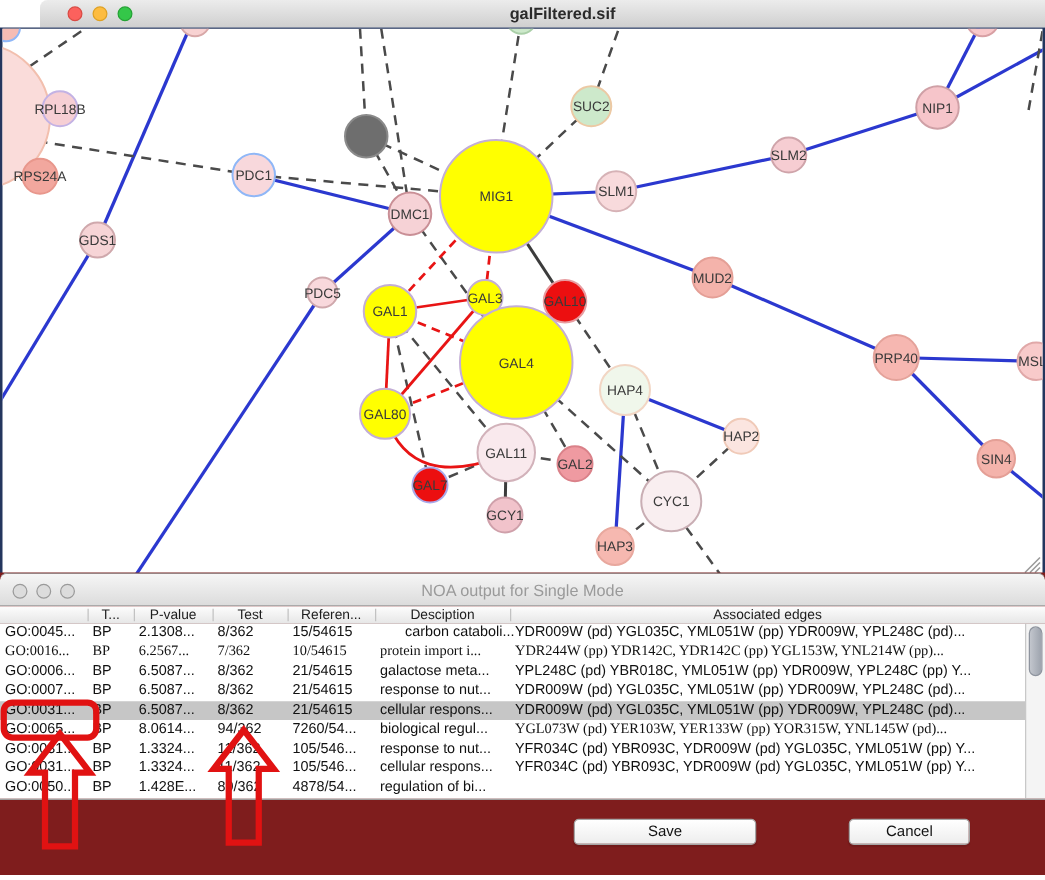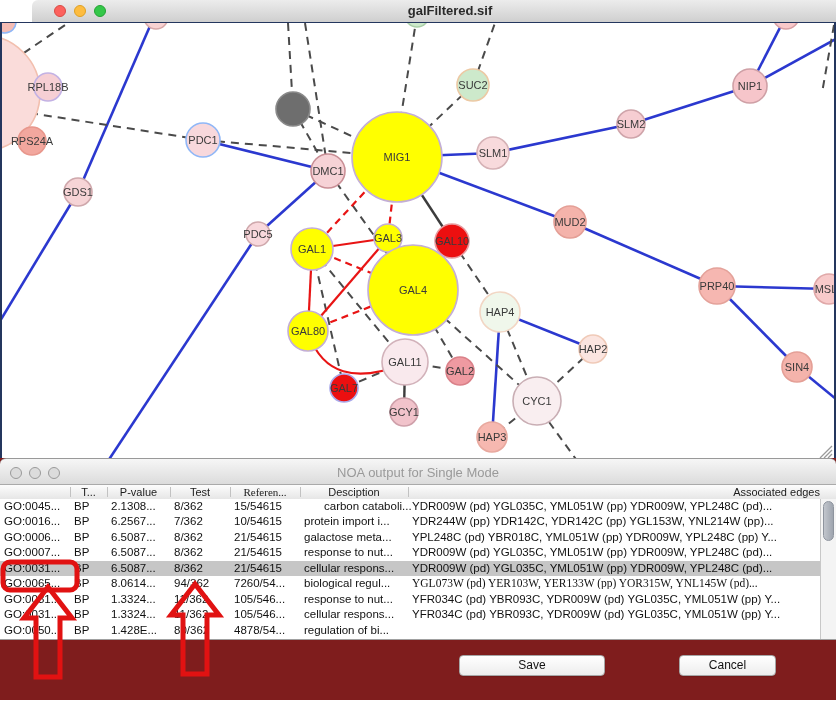--- a/index.html
+++ b/index.html
@@ -220,38 +220,38 @@
     <div class="title">NOA output for Single Mode</div>
   </div>
   <div id="thead">
       <div class="hcell" style="left: 0px; width: 70px; margin-top: 40px;">GO ID</div>
       <div class="hcell" style="left: 70px; width: 37px;">T...</div>
       <div class="hsep" style="left: 70px;"></div>
       <div class="hcell" style="left: 107px; width: 63px;">P-value</div>
       <div class="hsep" style="left: 107px;"></div>
       <div class="hcell" style="left: 170px; width: 60px;">Test</div>
       <div class="hsep" style="left: 170px;"></div>
-      <div class="hcell" style="left: 230px; width: 70px; font-family: Liberation Serif, serif;">Referen...</div>
+      <div class="hcell" style="left: 230px; width: 70px;">Referen...</div>
       <div class="hsep" style="left: 230px;"></div>
       <div class="hcell" style="left: 300px; width: 108px;">Desciption</div>
       <div class="hsep" style="left: 300px;"></div>
-      <div class="hcell" style="left: 408px; width: 412px; text-align: right;">Associated edges</div>
+      <div class="hcell" style="left: 408px; width: 412px;">Associated edges</div>
       <div class="hsep" style="left: 408px;"></div>
     </div>
   <div id="rows">
       <div class="trow" style="top: 0px;">
         <div class="tcell" style="left: 0px; width: 70px;">GO:0045...</div>
         <div class="tcell" style="left: 70px; width: 37px;">BP</div>
         <div class="tcell" style="left: 107px; width: 63px;">2.1308...</div>
         <div class="tcell" style="left: 170px; width: 60px;">8/362</div>
         <div class="tcell" style="left: 230px; width: 70px;">15/54615</div>
         <div class="tcell" style="left: 300px; width: 108px; margin-left: 20px;">carbon cataboli...</div>
         <div class="tcell" style="left: 408px; width: 412px;">YDR009W (pd) YGL035C, YML051W (pp) YDR009W, YPL248C (pd)...</div>
       </div>
-      <div class="trow" style="top: 15.45px;">
+      <div class="trow" style="top: 15.45px; font-family: Liberation Serif, serif;">
         <div class="tcell" style="left: 0px; width: 70px;">GO:0016...</div>
         <div class="tcell" style="left: 70px; width: 37px;">BP</div>
         <div class="tcell" style="left: 107px; width: 63px;">6.2567...</div>
         <div class="tcell" style="left: 170px; width: 60px;">7/362</div>
         <div class="tcell" style="left: 230px; width: 70px;">10/54615</div>
         <div class="tcell" style="left: 300px; width: 108px;">protein import i...</div>
         <div class="tcell" style="left: 408px; width: 412px;">YDR244W (pp) YDR142C, YDR142C (pp) YGL153W, YNL214W (pp)...</div>
       </div>
       <div class="trow" style="top: 30.9px;">
         <div class="tcell" style="left: 0px; width: 70px;">GO:0006...</div>

